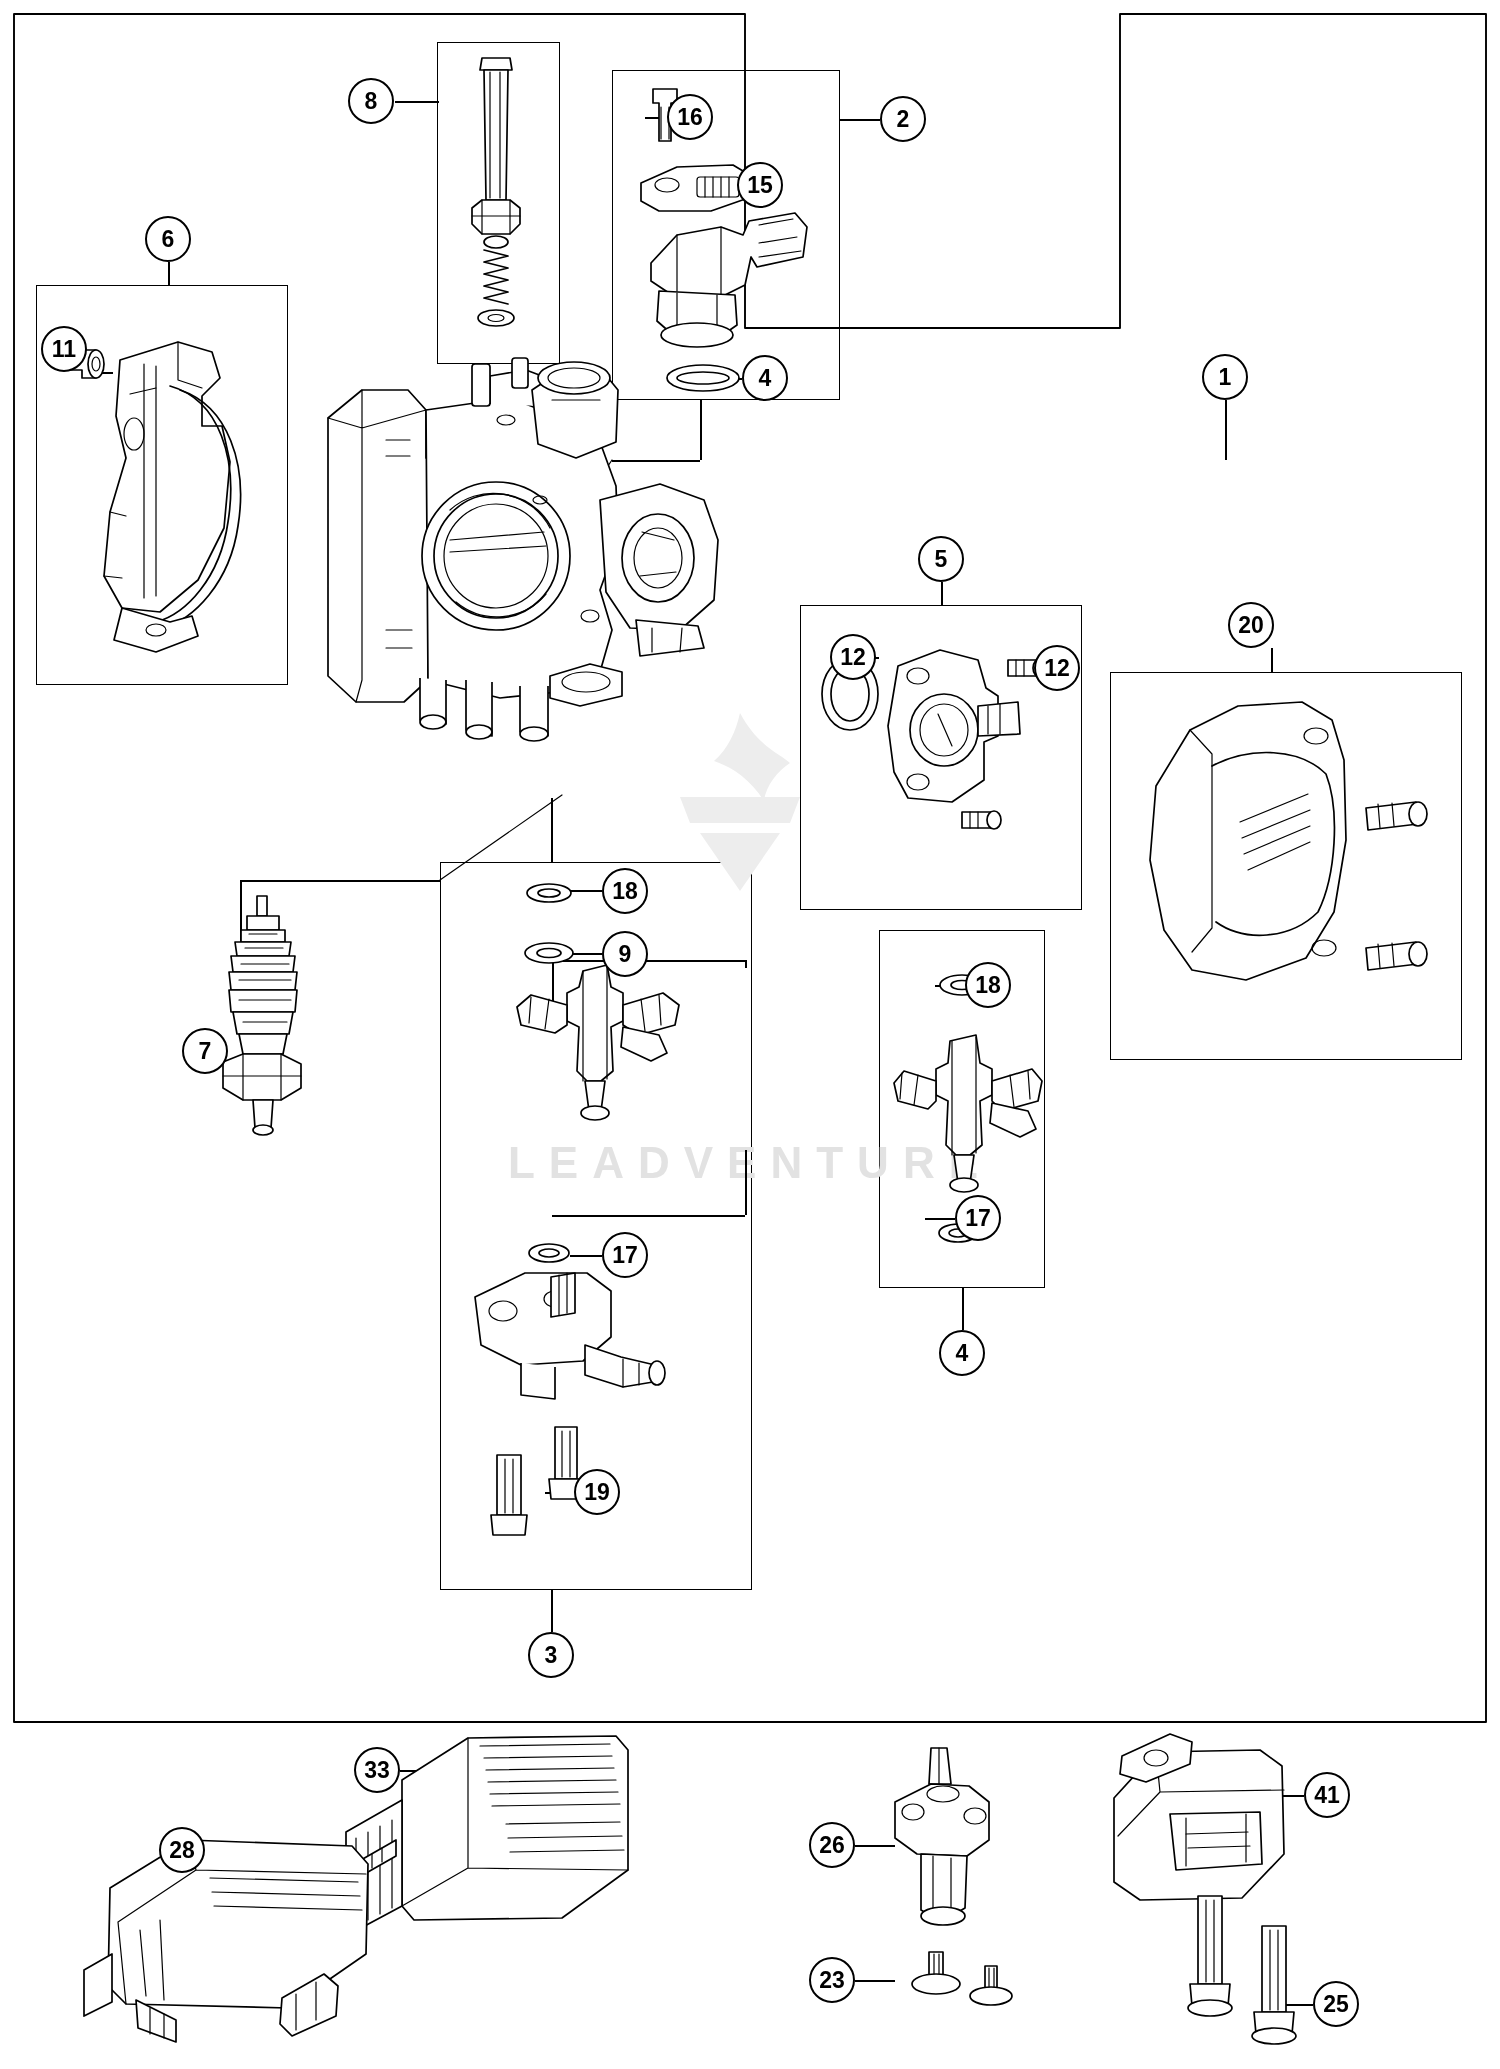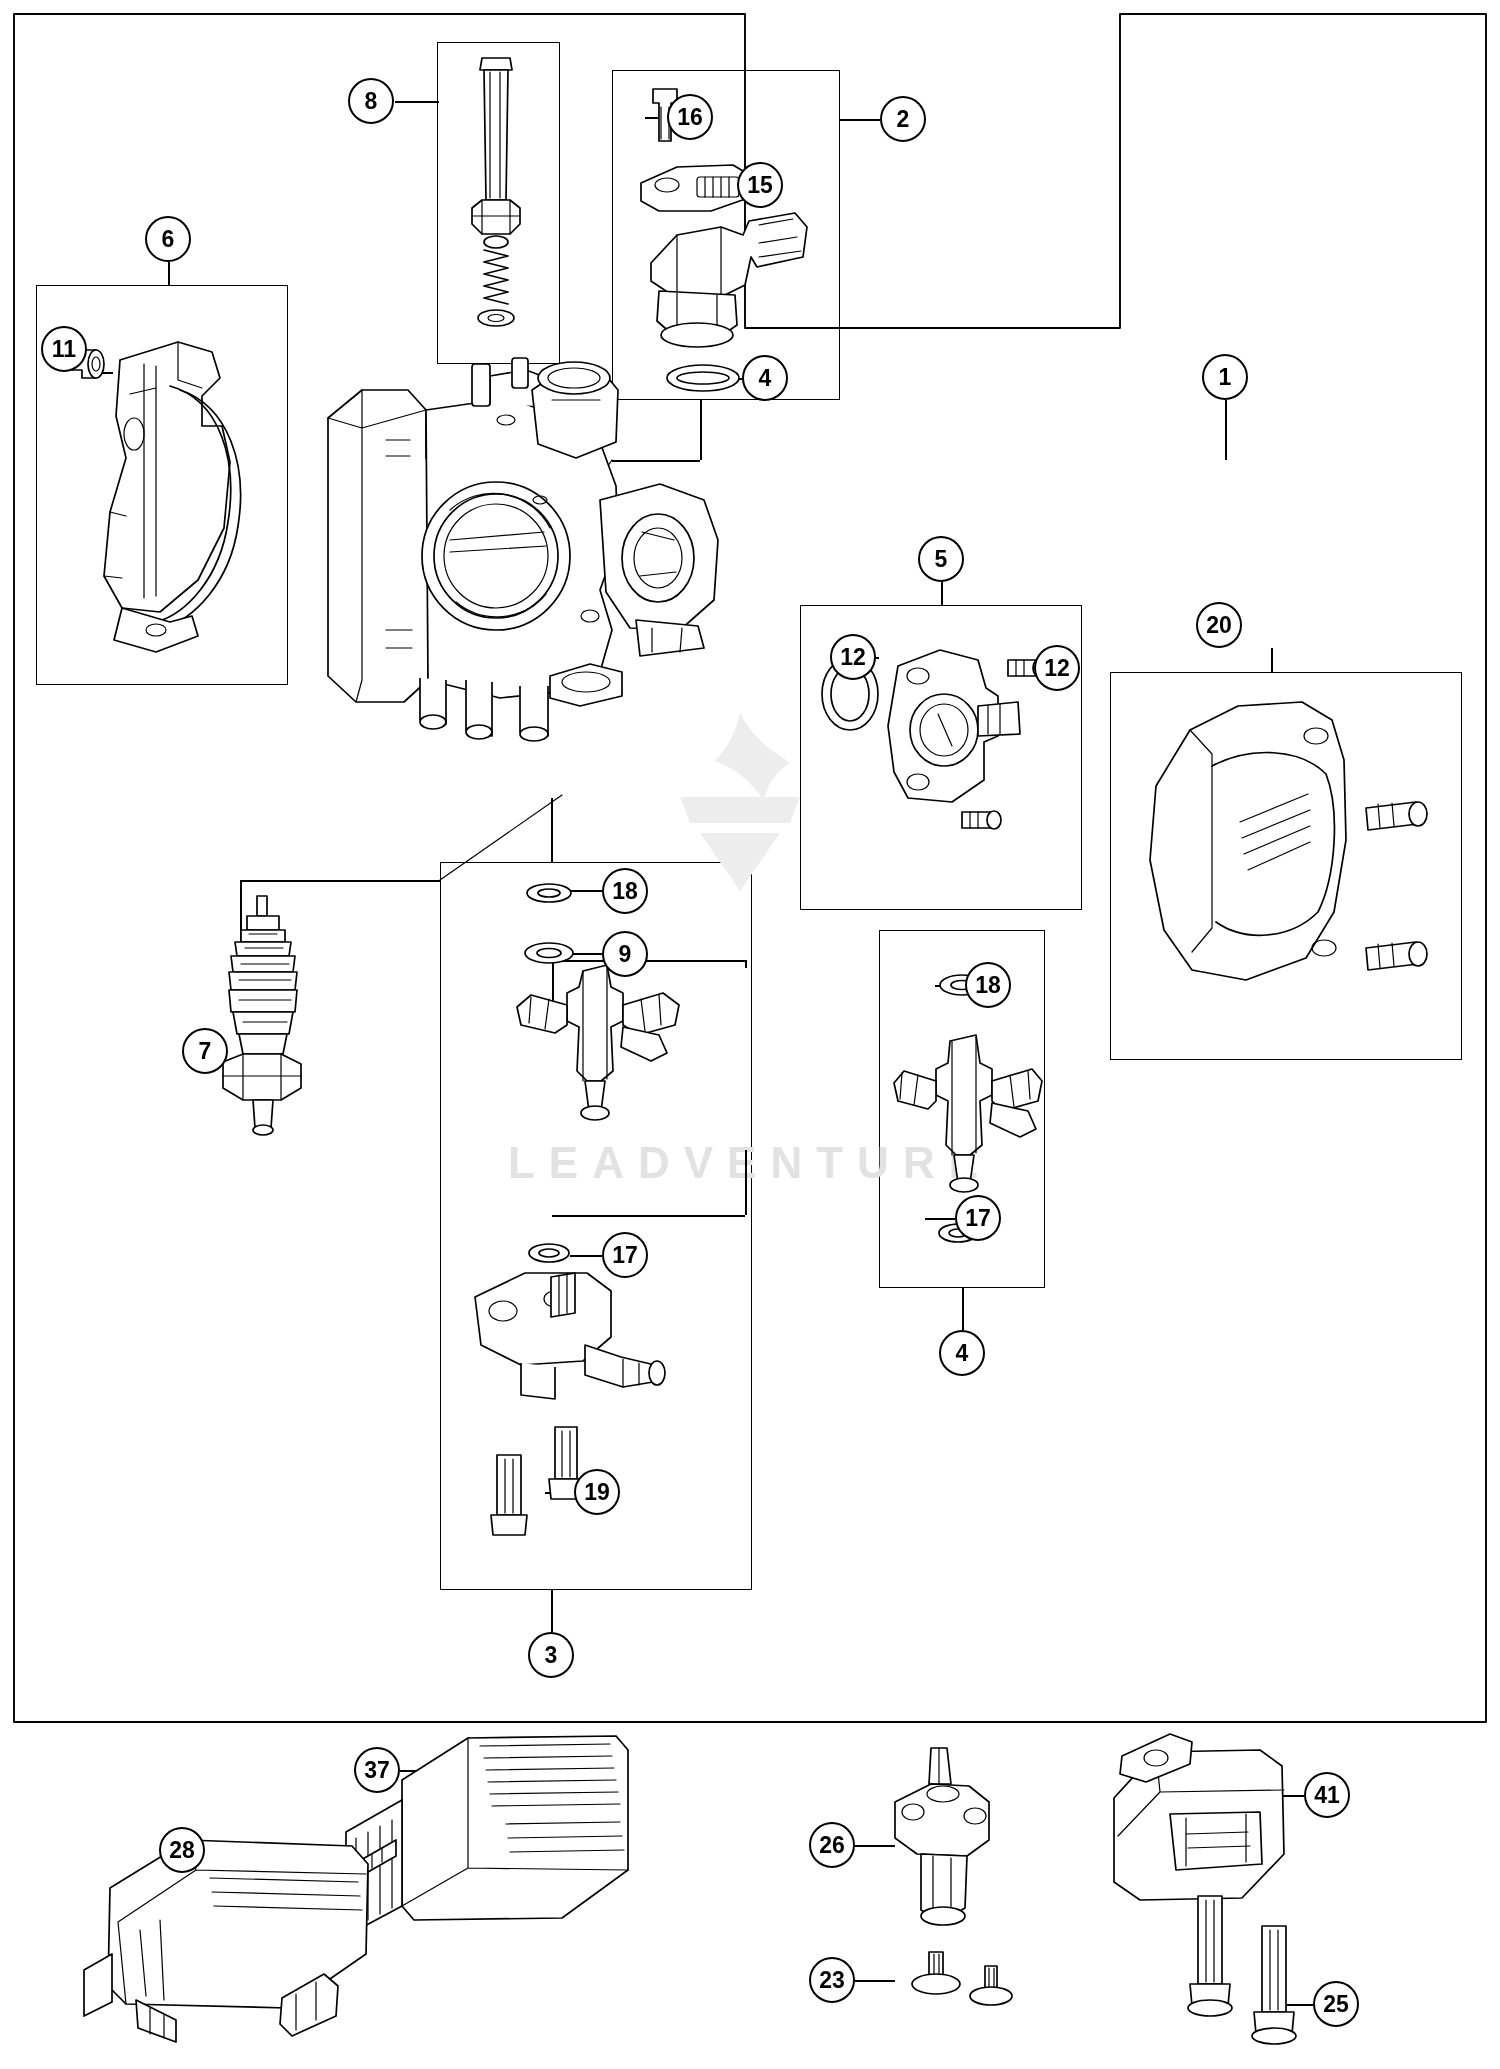--- a/index.html
+++ b/index.html
@@ -489,33 +489,33 @@
 
   <div class="callout" style="left:348px; top:78px;">8</div>
   <div class="callout" style="left:667px; top:94px;">16</div>
   <div class="callout" style="left:880px; top:96px;">2</div>
   <div class="callout" style="left:737px; top:162px;">15</div>
   <div class="callout" style="left:145px; top:216px;">6</div>
   <div class="callout" style="left:1202px; top:354px;">1</div>
   <div class="callout" style="left:41px; top:326px;">11</div>
   <div class="callout" style="left:742px; top:355px;">4</div>
   <div class="callout" style="left:918px; top:536px;">5</div>
-  <div class="callout" style="left:1196px; top:602px;">20</div>
+  <div class="callout" style="left:1228px; top:602px;">20</div>
   <div class="callout" style="left:830px; top:634px;">12</div>
   <div class="callout" style="left:1034px; top:645px;">12</div>
   <div class="callout" style="left:602px; top:868px;">18</div>
   <div class="callout" style="left:602px; top:931px;">9</div>
   <div class="callout" style="left:965px; top:962px;">18</div>
   <div class="callout" style="left:182px; top:1028px;">7</div>
   <div class="callout" style="left:955px; top:1195px;">17</div>
   <div class="callout" style="left:602px; top:1232px;">17</div>
   <div class="callout" style="left:939px; top:1330px;">4</div>
   <div class="callout" style="left:574px; top:1469px;">19</div>
   <div class="callout" style="left:528px; top:1632px;">3</div>
-  <div class="callout" style="left:354px; top:1747px;">37</div>
+  <div class="callout" style="left:354px; top:1747px;">33</div>
   <div class="callout" style="left:809px; top:1822px;">26</div>
   <div class="callout" style="left:1304px; top:1772px;">41</div>
   <div class="callout" style="left:159px; top:1827px;">28</div>
   <div class="callout" style="left:809px; top:1957px;">23</div>
   <div class="callout" style="left:1313px; top:1981px;">25</div>
 
 
 </div>
 
 </body></html>

